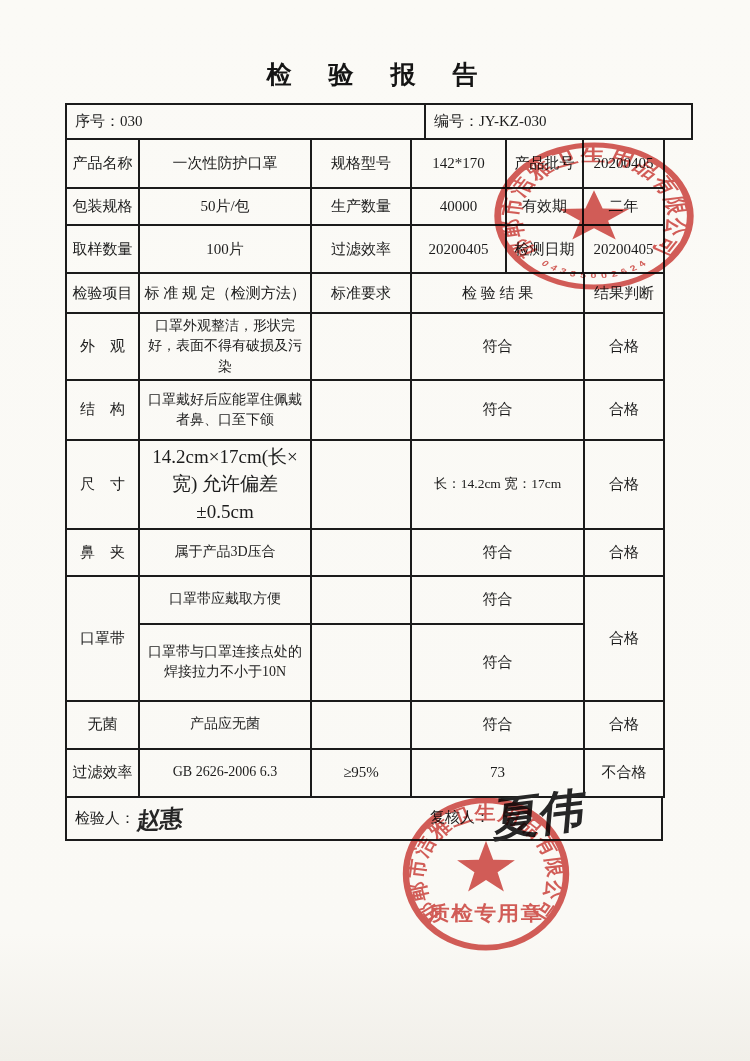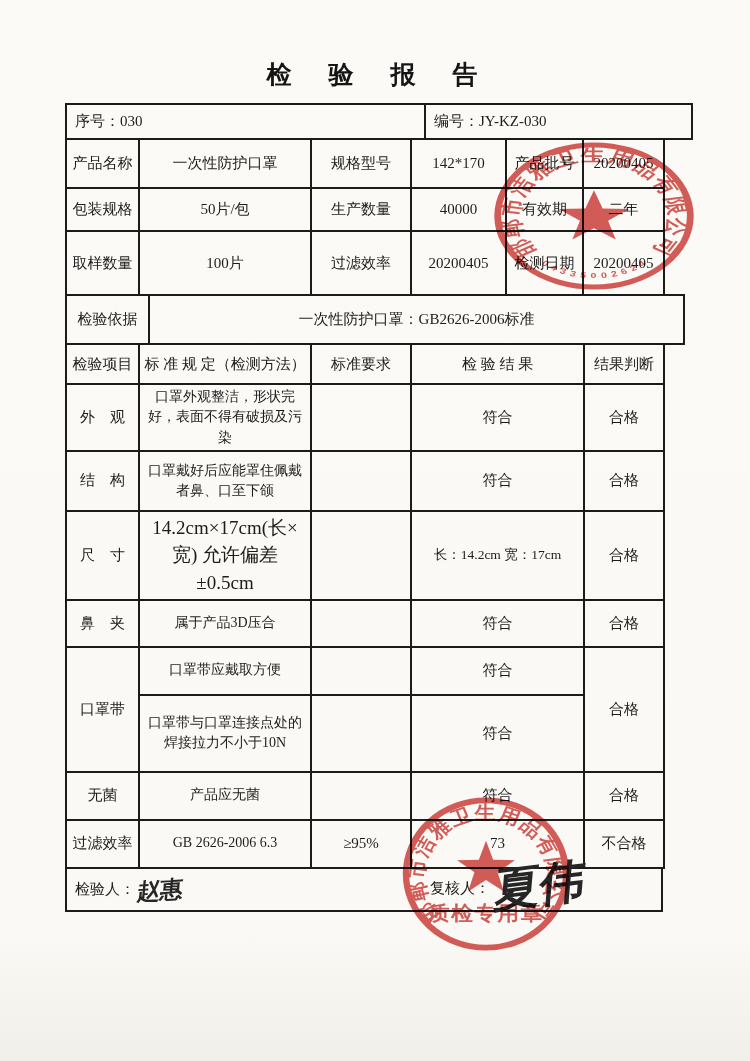--- a/index.html
+++ b/index.html
@@ -85,47 +85,39 @@
       </colgroup>
       <tbody>
           <tr style="height:49px;">
         <td>产品名称</td>
         <td>一次性防护口罩</td>
         <td>规格型号</td>
         <td class="num">142*170</td>
         <td>产品批号</td>
         <td class="num">20200405</td>
       </tr>
-      <tr style="height:43px;">
+      <tr style="height:37px;">
         <td>包装规格</td>
         <td>50片/包</td>
         <td>生产数量</td>
         <td class="num">40000</td>
         <td>有效期</td>
         <td>二年</td>
       </tr>
-      <tr style="height:64px;">
+      <tr style="height:48px;">
         <td>取样数量</td>
         <td>100片</td>
         <td>过滤效率</td>
         <td class="num">20200405</td>
         <td>检测日期</td>
         <td class="num">20200405</td>
       </tr>
     </tbody>
       </table>
 
-    <table>
-      <tbody>
-          <tr style="height:49px;">
-        <td style="width:73px;">检验依据</td>
-        <td style="width:525px;">一次性防护口罩：GB2626-2006标准</td>
-      </tr>
-    </tbody>
-      </table>
 
     <table>
       <colgroup>
         <col style="width:73px">
           <col style="width:172px">
           <col style="width:100px">
         <col style="width:173px">
           <col style="width:80px">
       </colgroup>
       <tbody>

